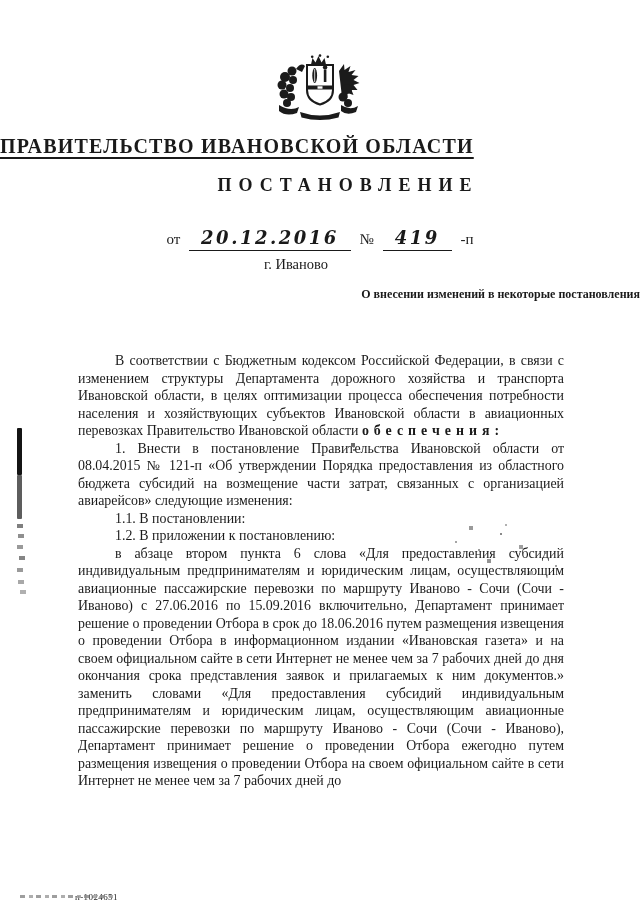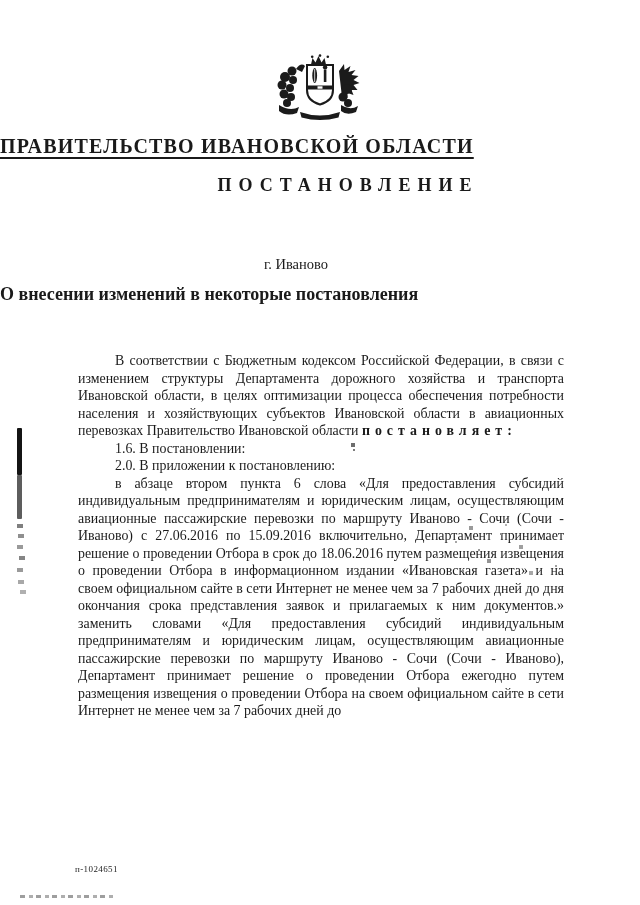--- a/index.html
+++ b/index.html
@@ -26,31 +26,31 @@
     display:inline-block;vertical-align:baseline;
     font-family:"DejaVu Serif", serif;font-style:italic;font-weight:bold;
     font-size:18px;letter-spacing:2.5px;
     border-bottom:1.5px solid #1a1a1a;
     padding:0 12px 2px 12px;margin:0 5px;line-height:20px;
   }
   .city{position:absolute;top:256px;left:0;width:592px;text-align:center;
     font-size:14.5px;}
 
   
-  .doc-title{position:absolute;top:286px;left:0;width:640px;text-align:left;
-    font-size:18px;font-weight:bold;line-height:17px;}
+  .doc-title{position:absolute;top:286px;left:0;width:640px;text-align:right;
+    font-size:12px;font-weight:bold;line-height:17px;}
 
   
   .body-text{position:absolute;top:352px;left:78px;width:486px;
     font-size:13.9px;line-height:17.5px;text-align:justify;}
   .body-text p{margin:0;text-indent:37px;}
   .decree{font-weight:bold;letter-spacing:5px;}
 
   
-  .footer-code{position:absolute;left:75px;top:864px;font-size:9px;
+  .footer-code{position:absolute;left:75px;top:892px;font-size:9px;
     letter-spacing:0.4px;color:#222;}
 
   
   .streak-dark{position:absolute;left:17px;top:428px;width:5px;height:47px;
     background:#141414;border-radius:1px;}
   .streak-mid{position:absolute;left:17px;top:475px;width:5px;height:44px;
     background:#5d5d5d;border-radius:1px;}
   .streak-dashes{position:absolute;left:17px;top:524px;width:6px;height:4px;
     background:#7f7f7f;
     box-shadow:1px 10px 0 #8f8f8f, 0 21px 0 #9a9a9a, 2px 32px 0 #858585,
@@ -109,31 +109,39 @@
       <circle cx="55.1" cy="13.2" r="2.2" fill="#1b1b1b"></circle>
 
       <rect x="38" y="31.5" width="24" height="4" fill="#1b1b1b"></rect>
       <rect x="47.5" y="32.3" width="5" height="2.4" fill="#ffffff"></rect>
     </svg>
   </div>
 
   <h1 class="org-name">ПРАВИТЕЛЬСТВО ИВАНОВСКОЙ ОБЛАСТИ</h1>
   <h2 class="doc-type">ПОСТАНОВЛЕНИЕ</h2>
 
+  <div class="date-line">
+    <span class="plain">от</span>
+    <span class="hw">20.12.2016</span>
+    <span class="plain">№</span>
+    <span class="hw">419</span>
+    <span class="plain">-п</span>
+  </div>
 
   <div class="city">г. Иваново</div>
 
   <div class="doc-title">
     <div>О внесении изменений в некоторые постановления</div>
   </div>
 
   <div class="body-text">
-    <p><span>В соответствии с Бюджетным кодексом Российской Федерации, в связи с изменением структуры Департамента дорожного хозяйства и транспорта Ивановской области, в целях оптимизации процесса обеспечения потребности населения и хозяйствующих субъектов Ивановской области в авиационных перевозках Правительство Ивановской области </span><span class="decree">постановляет:</span></p>
-    <p>1.6. В постановлении:</p>
-    <p>2.0. В приложении к постановлению:</p>
+    <p><span>В соответствии с Бюджетным кодексом Российской Федерации, в связи с изменением структуры Департамента дорожного хозяйства и транспорта Ивановской области, в целях оптимизации процесса обеспечения потребности населения и хозяйствующих субъектов Ивановской области в авиационных перевозках Правительство Ивановской области </span><span class="decree">обеспечения:</span></p>
+    <p>1. Внести в постановление Правительства Ивановской области от 08.04.2015 № 121-п «Об утверждении Порядка предоставления из областного бюджета субсидий на возмещение части затрат, связанных с организацией авиарейсов» следующие изменения:</p>
+    <p>1.1. В постановлении:</p>
+    <p>1.2. В приложении к постановлению:</p>
     <p>в абзаце втором пункта 6 слова «Для предоставления субсидий индивидуальным предпринимателям и юридическим лицам, осуществляющим авиационные пассажирские перевозки по маршруту Иваново - Сочи (Сочи - Иваново) с 27.06.2016 по 15.09.2016 включительно, Департамент принимает решение о проведении Отбора в срок до 18.06.2016 путем размещения извещения о проведении Отбора в информационном издании «Ивановская газета» и на своем официальном сайте в сети Интернет не менее чем за 7 рабочих дней до дня окончания срока представления заявок и прилагаемых к ним документов.» заменить словами «Для предоставления субсидий индивидуальным предпринимателям и юридическим лицам, осуществляющим авиационные пассажирские перевозки по маршруту Иваново - Сочи (Сочи - Иваново), Департамент принимает решение о проведении Отбора ежегодно путем размещения извещения о проведении Отбора на своем официальном сайте в сети Интернет не менее чем за 7 рабочих дней до</p>
   </div>
 
   <div class="footer-code">п-1024651</div>
 
   <div class="streak-dark"></div>
   <div class="streak-mid"></div>
   <div class="streak-dashes"></div>
   <div class="bottom-dashes"></div>
   <div class="speckles"></div>

